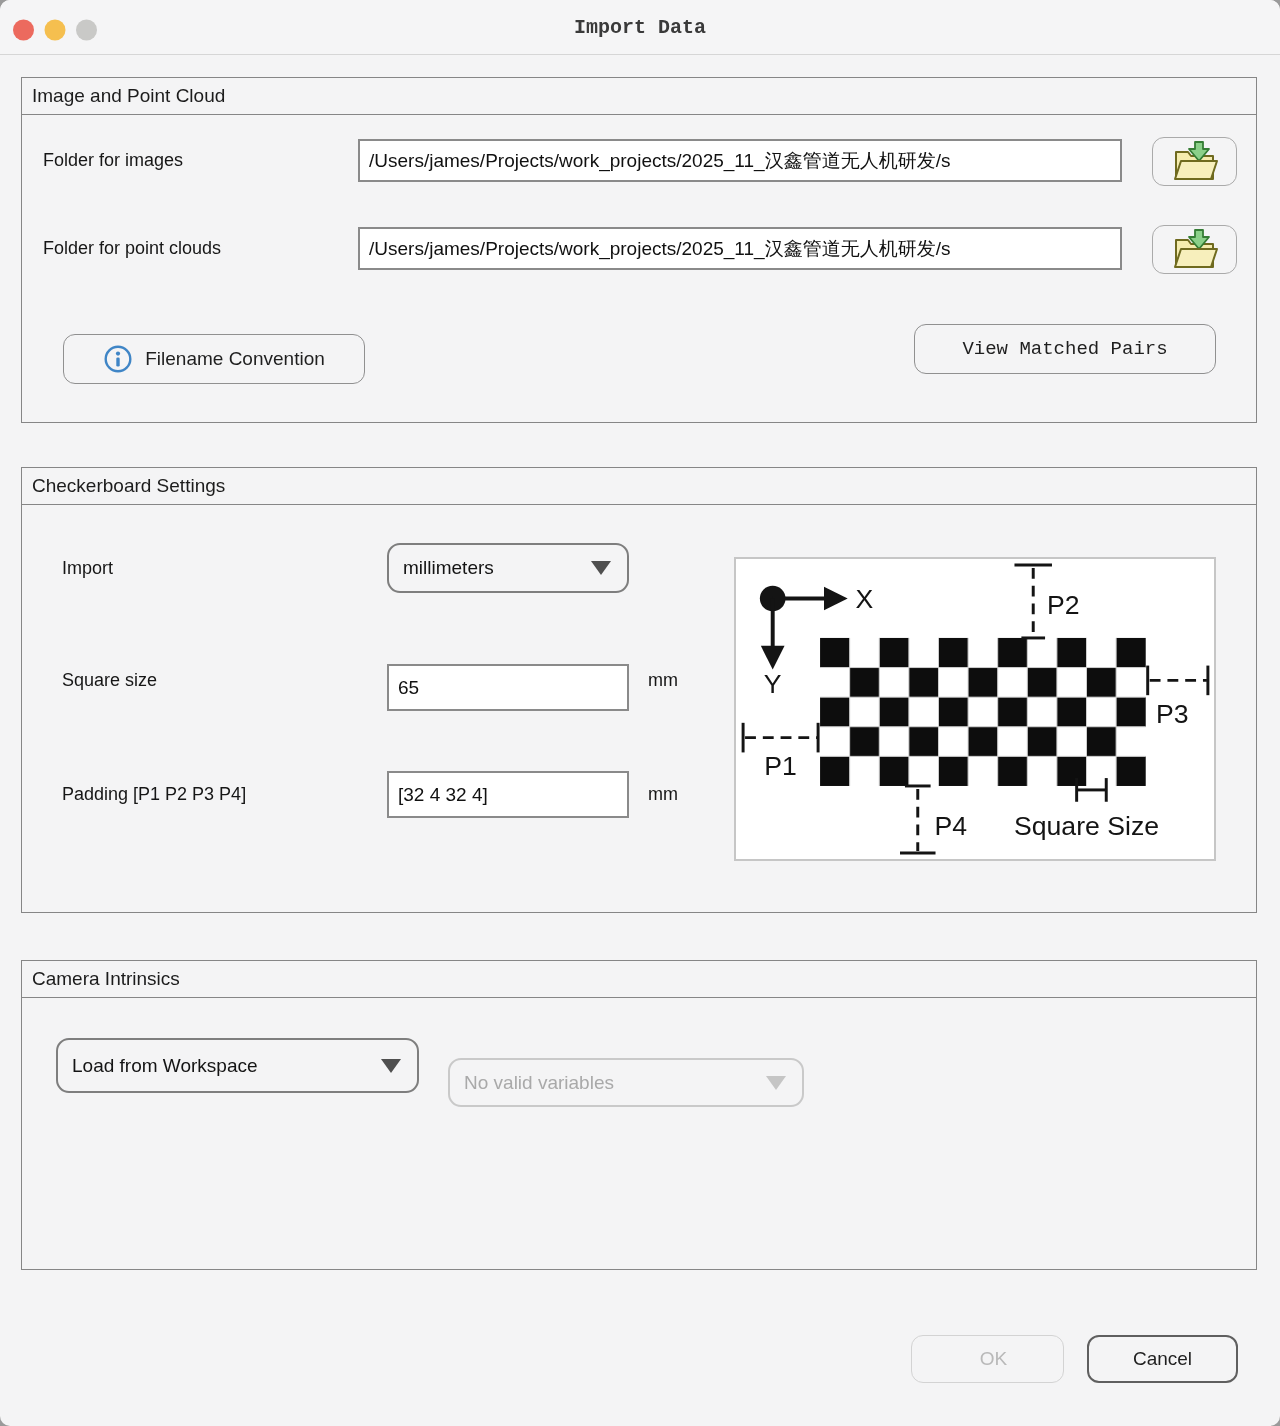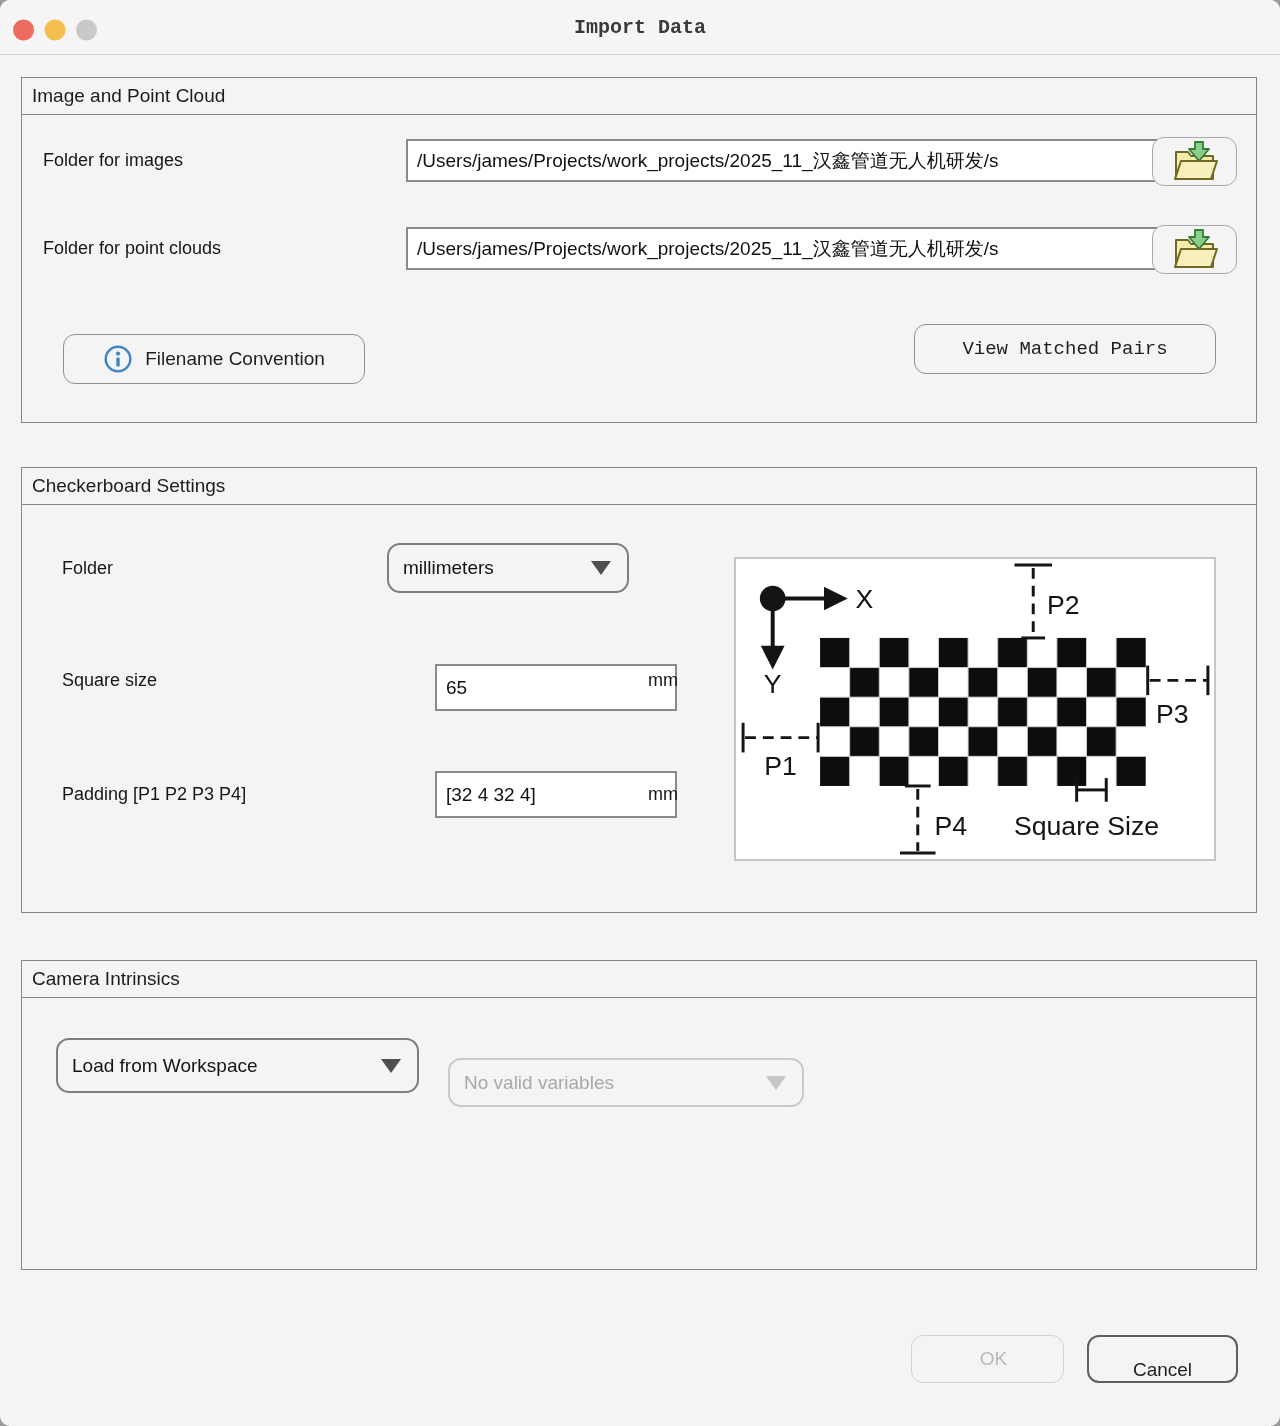--- a/index.html
+++ b/index.html
@@ -28,21 +28,21 @@
     line-height: 35px; padding-left: 10px;
     font-size: 19px; color: #1c1c1c;
   }
   
   .flabel {
     position: absolute; font-size: 18px; color: #161616; display: flex; align-items: center;
   }
   .tfield {
     position: absolute; background: #ffffff; border: 2px solid #8a8a8a;
     font-size: 19px; color: #111; padding: 0 0 0 9px; border-radius: 0;
-    font-family: "Liberation Sans", sans-serif; outline: none; margin-left: 48px;
+    font-family: "Liberation Sans", sans-serif; outline: none;
   }
   .btn {
     position: absolute; display: flex; align-items: center; justify-content: center;
     gap: 12px; border: 1.5px solid #909090; border-radius: 12px;
     background: #f4f4f5; font-size: 19px; color: #1f1f1f; cursor: default;
   }
   .browse-btn { border-color: #aaaaaa; }
   .dropdown {
     position: absolute; display: flex; align-items: center;
     border: 2px solid #7e7e7e; border-radius: 13px; background: #f4f4f5;
@@ -51,21 +51,21 @@
   .dropdown .dd-label { flex: 1; }
   .caret {
     width: 0; height: 0;
     border-left: 10px solid transparent; border-right: 10px solid transparent;
     border-top: 14px solid #4f4f4f;
   }
   .dropdown.disabled { border-color: #c9c9c9; color: #a9a9a9; }
   .dropdown.disabled .caret { border-top-color: #c5c5c5; }
   .btn.disabled { border-color: #d3d3d3; color: #b9b9b9; padding-left: 12px; }
   .btn.primary-off { border-color: #d3d3d3; }
-  .btn.cancel { border-color: #5f5f5f; border-width: 2px; align-items: flex-end; }
+  .btn.cancel { border-color: #5f5f5f; border-width: 2px; }
   
   .diagram {
     position: absolute; left: 734px; top: 557px; width: 482px; height: 304px;
     background: #ffffff; border: 2px solid #c6c6c6;
   }
   .diagram svg { display: block; width: 478px; height: 300px; }
   .diagram text { font-size: 27px; fill: #141414; font-family: "Liberation Sans", sans-serif; }
   .axis { stroke: #141414; stroke-width: 4; }
   .solidcap { stroke: #141414; stroke-width: 3; }
   .dashline { stroke: #141414; stroke-width: 3; stroke-dasharray: 11 7; }
@@ -118,21 +118,21 @@
   </div>
 
   <div class="btn" style="left:914px; top:324px; width:302px; height:50px;font-family:Liberation Mono, monospace;">
     <span>View Matched Pairs</span>
   </div>
 
   <div class="groupbox" style="left:21px; top:467px; width:1236px; height:446px;">
     <div class="ghead">Checkerboard Settings</div>
   </div>
 
-  <div class="flabel" style="left:62px; top:543px; height:50px;">Folder</div>
+  <div class="flabel" style="left:62px; top:543px; height:50px;">Import</div>
   <div class="dropdown" style="left:387px; top:543px; width:242px; height:50px;">
     <span class="dd-label">millimeters</span>
     <span class="caret"></span>
   </div>
 
   <div class="flabel" style="left:62px; top:657px; height:47px;">Square size</div>
   <input class="tfield" style="left: 387px; top: 664px; width: 242px; height: 47px;" value="65">
   <div class="flabel" style="left:648px; top:657px; height:47px;">mm</div>
 
   <div class="flabel" style="left:62px; top:771px; height:47px;">Padding [P1 P2 P3 P4]</div>

